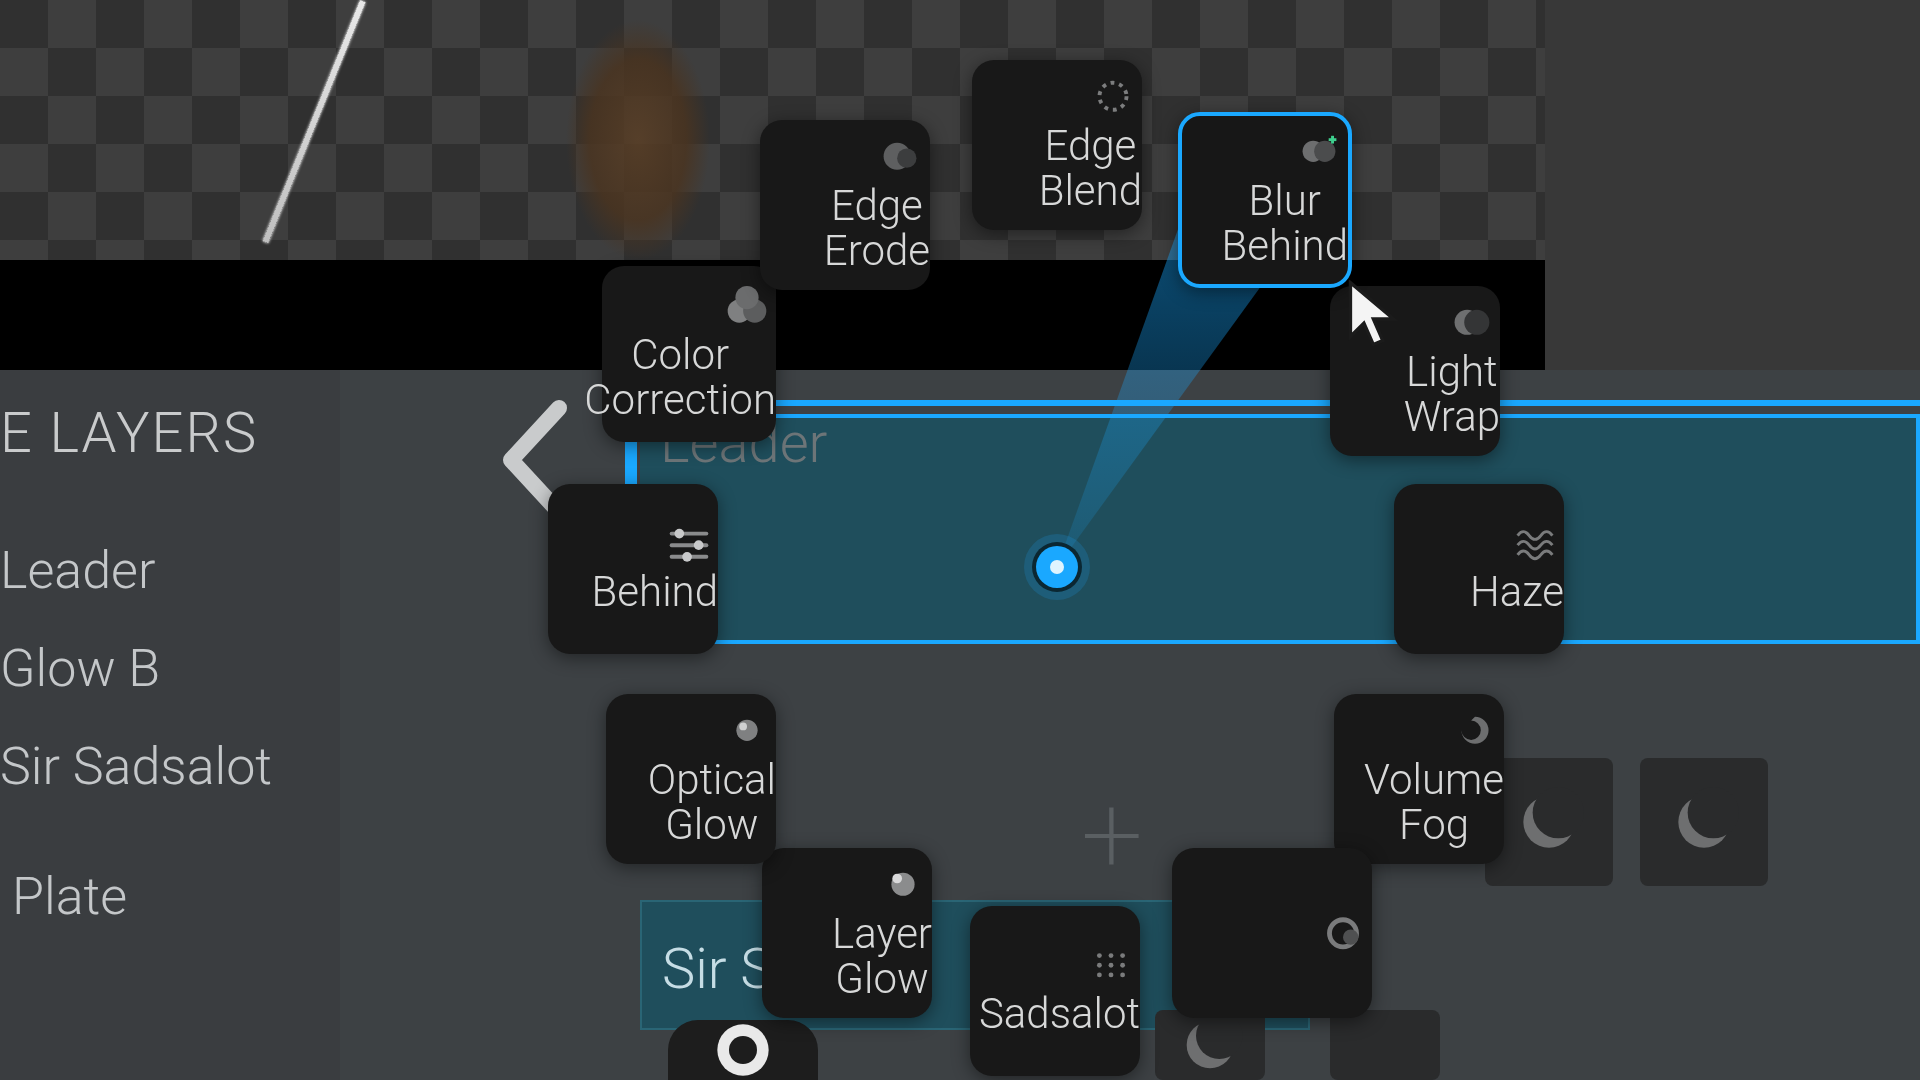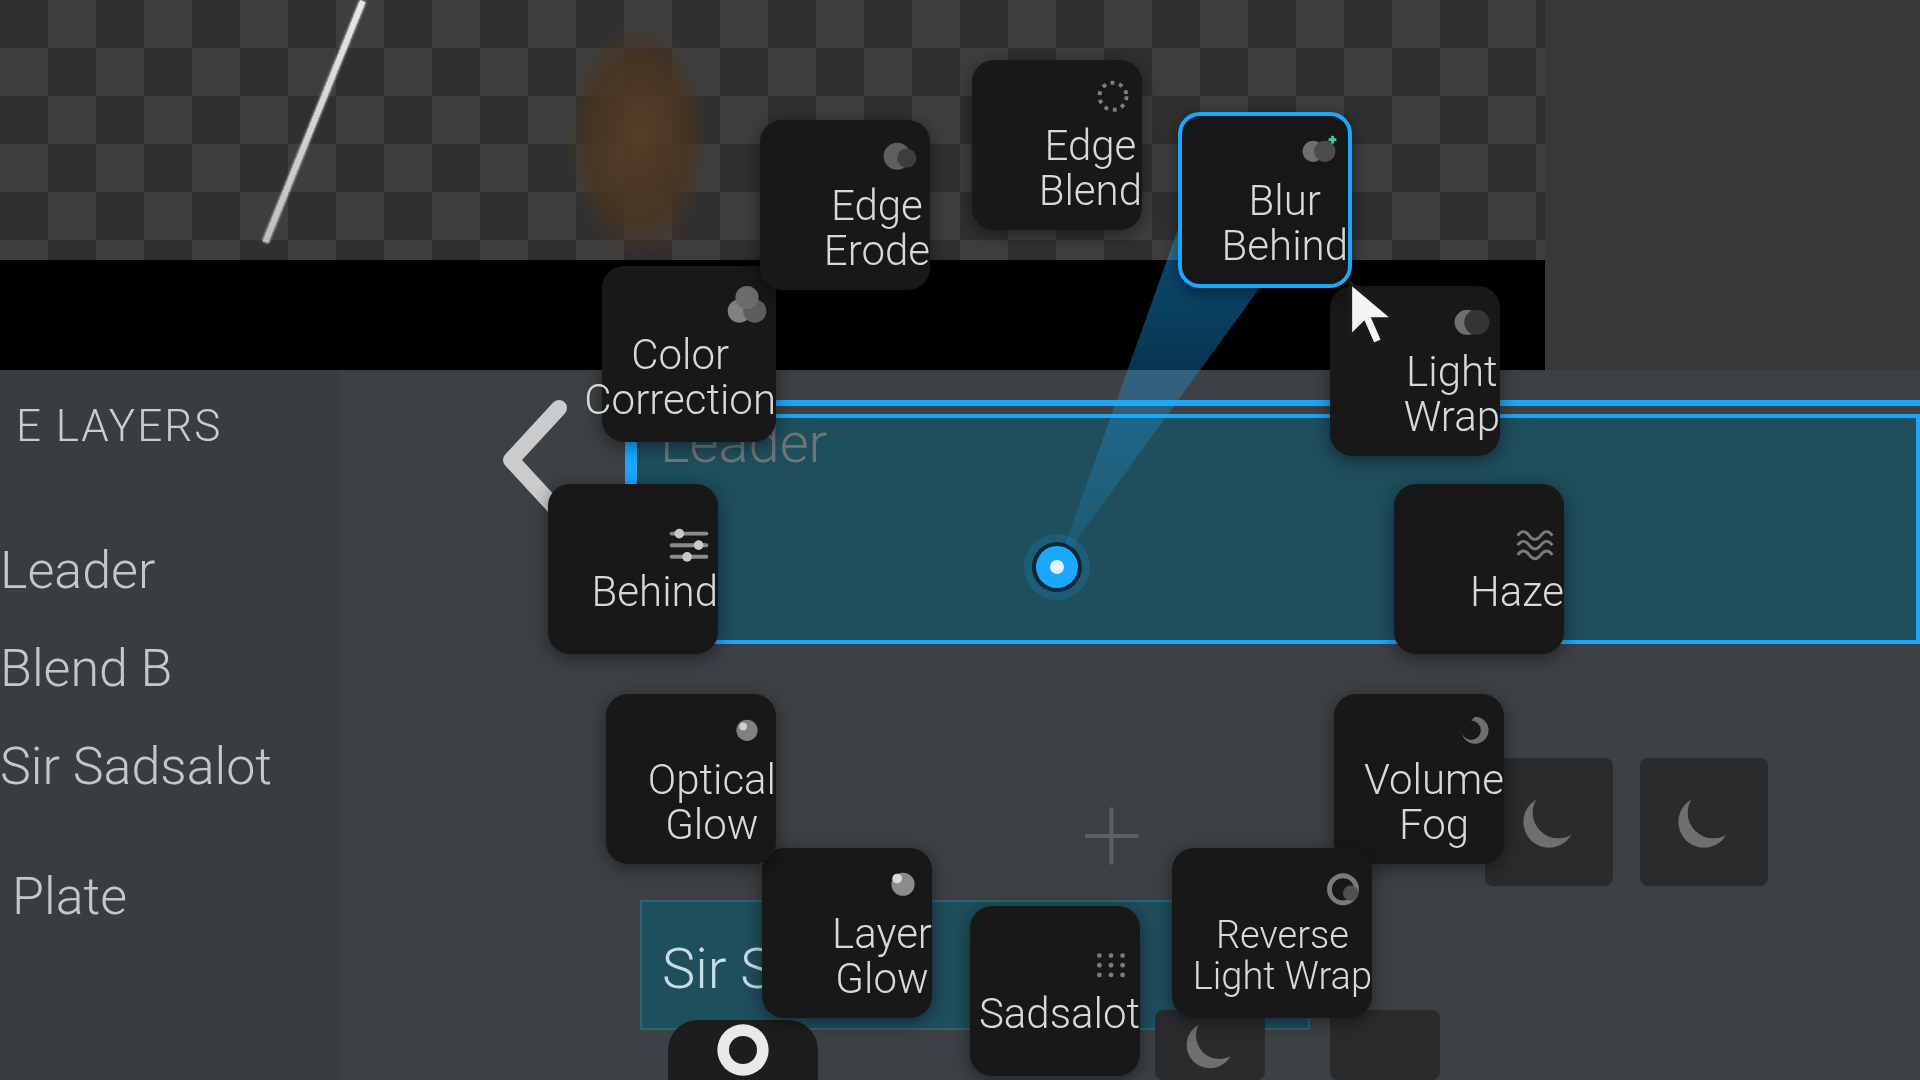--- a/index.html
+++ b/index.html
@@ -17,21 +17,21 @@
     background-position: 0 0, 48px 48px;
   }
   .blackbar { position:absolute; left:0; top:260px; width:1545px; height:110px; background:#000; }
   .rightpanel { position:absolute; right:0; top:0; width:375px; height:1080px; background:#383838; }
 
   
   .lowerpanel { position:absolute; left:0; top:370px; width:1920px; height:710px; background:#3d4144; }
 
   
   .layers-side { position:absolute; left:0; top:370px; width:340px; height:710px; background:#3a3d40; }
-  .layers-title { position:absolute; left:0; top:400px; width:400px; color:#c9cbcc; font-size:44px; font-weight:300; letter-spacing:2px; padding-left:16px; }
+  .layers-title { position:absolute; left:0; top:400px; width:400px; color:#c9cbcc; font-size:56px; font-weight:300; letter-spacing:2px; padding-left:0; }
   .layer-item {
     position:absolute; left:0; width:340px; height:96px; color:#c4c7c9; font-size:52px; font-weight:300; display:flex; align-items:center; padding-left:0;
   }
   .layer-item span { display:inline-block; }
 
   
   .back-chev {
     position:absolute; left:495px; top:405px; width:80px; height:110px; display:flex; align-items:center; justify-content:center;
     color:#c9cbcc; font-size:78px; font-weight:300;
   }
@@ -122,21 +122,21 @@
 
   <div class="lowerpanel"></div>
   <div class="layers-side"></div>
 
   <div class="layers-title">E LAYERS</div>
 
   <div class="layer-item" style="top:522px;">
       <span>Leader</span>
     </div>
   <div class="layer-item" style="top:620px;">
-      <span>Blend B</span>
+      <span>Glow B</span>
     </div>
   <div class="layer-item" style="top:718px;">
       <span>Sir Sadsalot</span>
     </div>
   <div class="layer-item" style="top:848px;padding-left:12px;">
       <span>Plate</span>
     </div>
 
   <div class="back-chev">
     <svg viewBox="0 0 40 60">
@@ -262,21 +262,20 @@
     <span class="lbl">Volume<br>Fog</span>
   </div>
 
   <div class="ritem wide" style="left:1172px; top:848px; width:200px;">
     <span class="isvg">
       <svg viewBox="0 0 60 44">
           <circle cx="30" cy="22" r="14" fill="none" stroke="#7a7b7c" stroke-width="5"></circle>
           <circle cx="38" cy="26" r="8" fill="#4f5051"></circle>
         </svg>
     </span>
-    <span class="lbl" style="font-size:38px;">Reverse<br>Light Wrap</span>
   </div>
 
   <div class="ritem" style="left:970px; top:906px;">
     <span class="isvg">
       <svg viewBox="0 0 60 44">
         <g fill="#7a7b7c">
             <circle cx="18" cy="12" r="2.5"></circle>
             <circle cx="30" cy="12" r="2.5"></circle>
             <circle cx="42" cy="12" r="2.5"></circle>
             <circle cx="18" cy="22" r="2.5"></circle>

